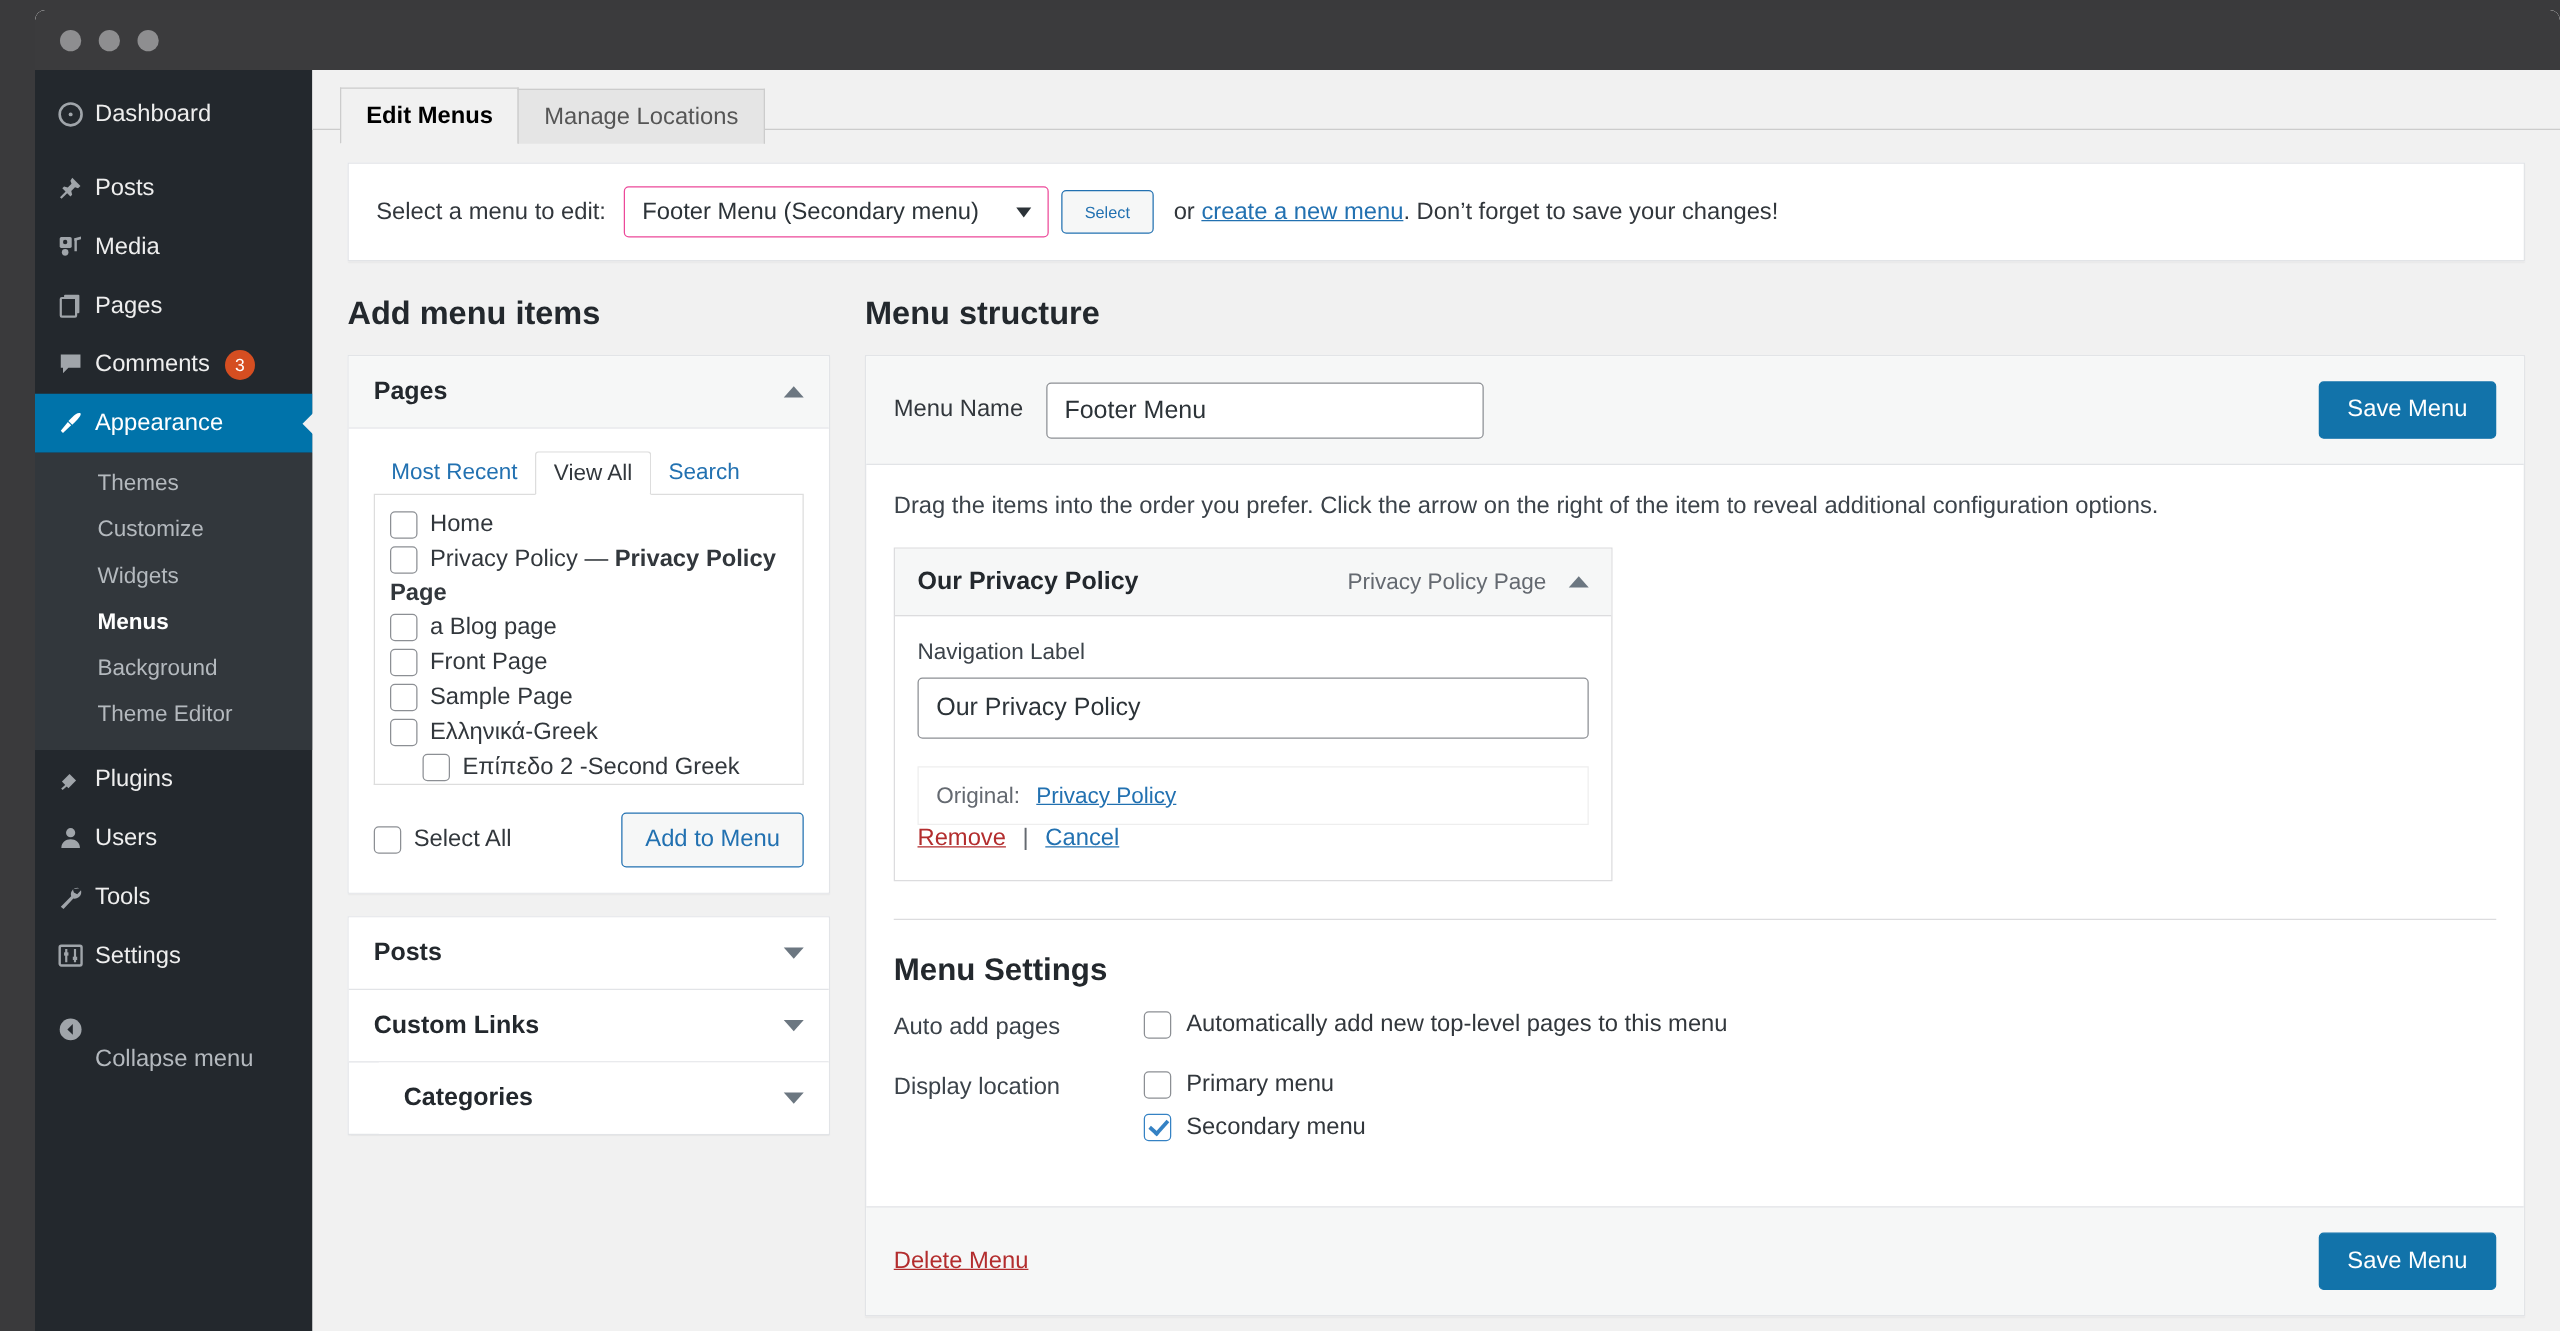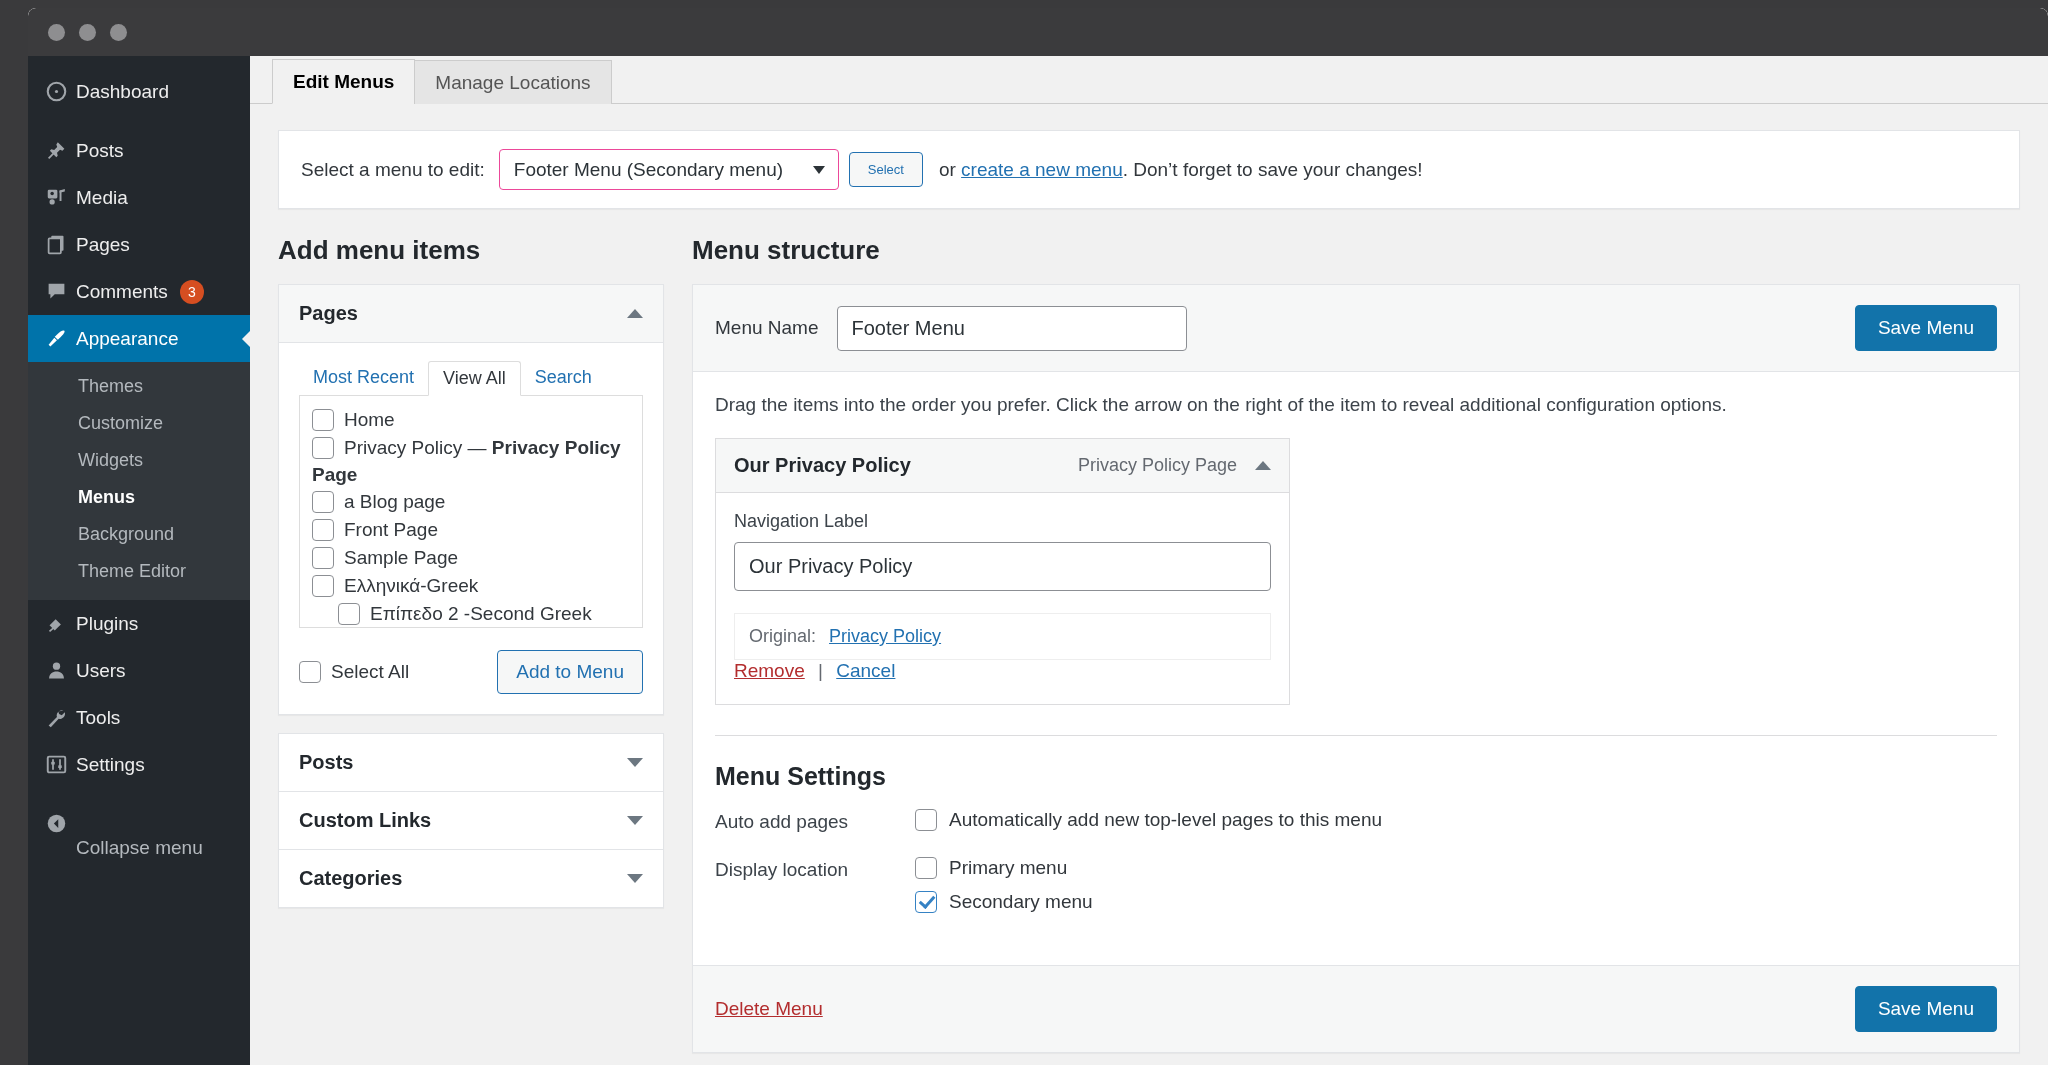--- a/index.html
+++ b/index.html
@@ -57,21 +57,21 @@
 
   
   .main { flex: 1; background: #f1f1f1; position: relative; }
   .tabstrip {
     height: 48px; display: flex; align-items: flex-end;
     padding-left: 22px; border-bottom: 1px solid #ccc;
     background: #f1f1f1;
   }
   .tab {
     font-size: 19px; padding: 11px 20px 10px 20px; cursor: pointer;
-    border: 1px solid #ccc; border-bottom: none; position: relative; top: 1px;
+    border: 1px solid #ccc; border-bottom: none; position: relative; top: 12px;
     background: #e5e5e5; color: #555; margin-right: -1px;
   }
   .tab.active { background: #f1f1f1; color: #000; font-weight: bold; border-bottom: 1px solid #f1f1f1; }
 
   .content { padding: 26px 28px 0 28px; }
 
   .selectbar {
     background: #fff; border: 1px solid #e2e4e7;
     padding: 18px 22px; display: flex; align-items: center;
     font-size: 19px; color: #32373c;
@@ -105,21 +105,21 @@
   .col-right { flex: 1; }
   h2.sect { font-size: 26px; color: #23282d; font-weight: bold; margin-bottom: 18px; }
 
   .accordion { background: #fff; border: 1px solid #e2e4e7; box-shadow: 0 1px 1px rgba(0,0,0,.04); }
   .acc-head {
     display: flex; align-items: center; justify-content: space-between;
     padding: 17px 20px; font-size: 20px; font-weight: bold; color: #23282d;
     cursor: pointer; border-bottom: 1px solid #e2e4e7; background: #f6f7f7;
   }
   .acc-head.plain { background: #fff; }
-  .acc-head.last { border-bottom: none; }
+  .acc-head.last { border-bottom: none; margin-left: 24px; }
   .caret-up { width:0;height:0;border-left:8px solid transparent;border-right:8px solid transparent;border-bottom:9px solid #6c7781; }
   .caret-dn { width:0;height:0;border-left:8px solid transparent;border-right:8px solid transparent;border-top:9px solid #6c7781; }
 
   .acc-body { padding: 18px 20px 20px 20px; background: #fff; }
   .subtabs { display: flex; font-size: 18px; border-bottom: 1px solid #ddd; }
   .subtab { padding: 6px 14px; color: #2271b1; cursor: pointer; }
   .subtab.active {
     color: #32373c; background: #fff; border: 1px solid #ddd;
     border-bottom: 1px solid #fff; margin-bottom: -1px; border-radius: 3px 3px 0 0;
   }

